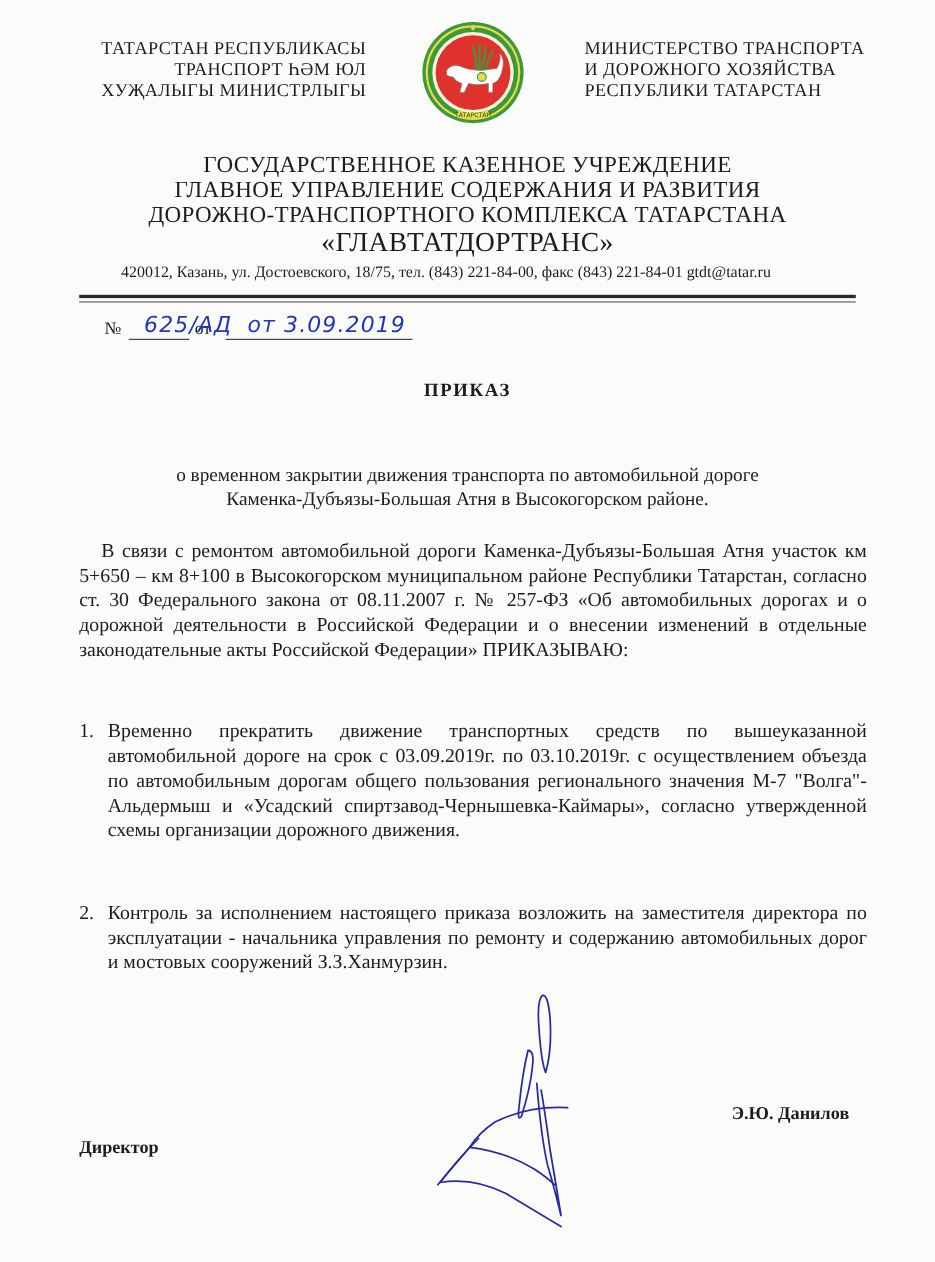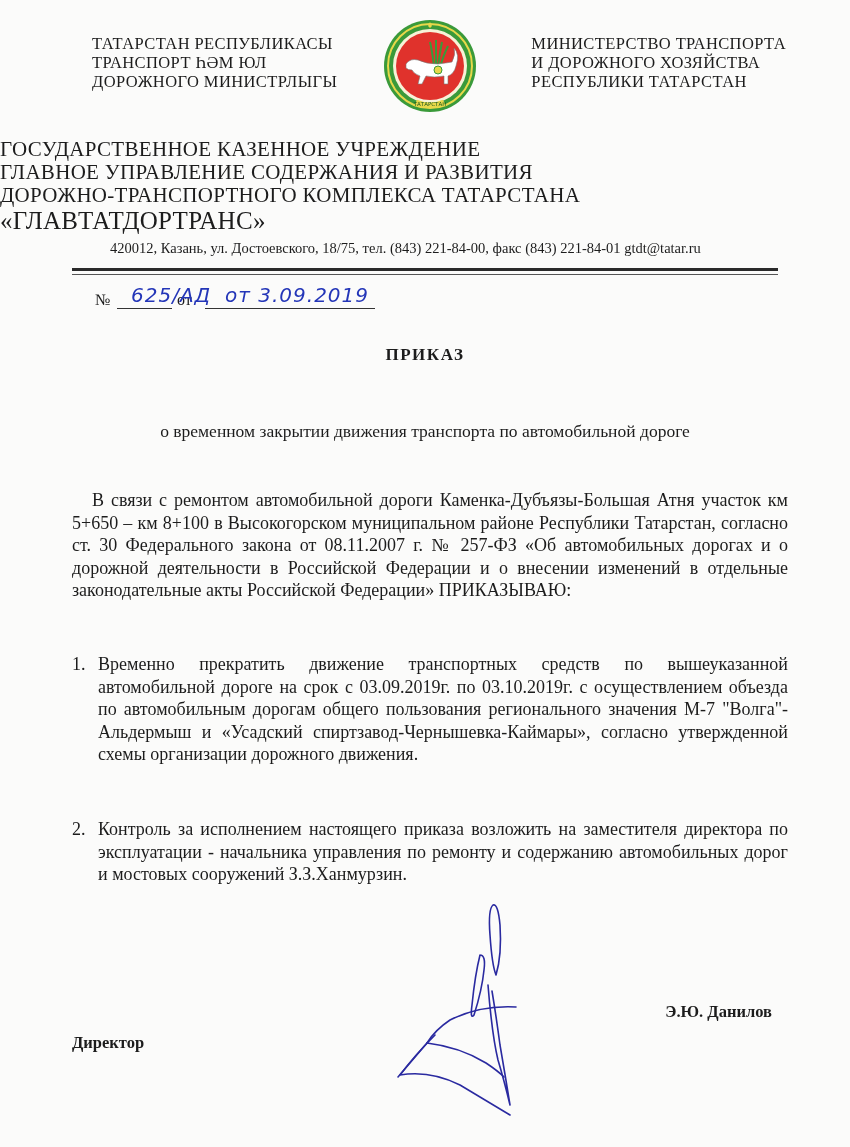--- a/index.html
+++ b/index.html
@@ -2,25 +2,25 @@
 <html><head>
 <meta charset="utf-8">
 <style>
   html, body { margin: 0; padding: 0; }
   body {
     width: 850px; height: 1147px; background: #fbfbfa; position: relative; overflow: hidden;
     font-family: "Liberation Serif", "DejaVu Serif", serif; color: #1c1c1c;
   }
   .abs { position: absolute; }
   .hdr { font-size: 16.5px; line-height: 19px; letter-spacing: 0.4px; }
-  .hdr-left { left: 92px; top: 34px; text-align: left; }
+  .hdr-left { left: 92px; top: 34px; text-align: right; }
   .hdr-right { right: 64px; top: 34px; }
   .hdr div { white-space: nowrap; }
   .emblem { left: 382px; top: 18px; width: 96px; height: 96px; }
-  .org { left: 0; width: 850px; top: 138px; }
+  .org { left: 0; width: 850px; top: 138px; text-align: center; }
   .org .l { font-size: 21px; line-height: 23px; letter-spacing: 0.3px; white-space: nowrap; }
   .org .brand { font-size: 25px; line-height: 28px; letter-spacing: 0.3px; }
   .addr { left: 110px; top: 240px; font-size: 14.5px; white-space: nowrap; }
   .rule1 { left: 72px; right: 72px; top: 268px; height: 3px; background: #2a2a2a; }
   .rule2 { left: 72px; right: 72px; top: 274px; height: 1px; background: #555; }
   .numrow { left: 95px; top: 283px; height: 32px; width: 320px; }
   .numrow .no { position: absolute; left: 0; top: 8px; font-size: 16px; }
   .numrow .ot { position: absolute; left: 82px; top: 8px; font-size: 16px; }
   .numrow .u1 { position: absolute; left: 22px; top: 25px; width: 55px; height: 1px; background: #333; }
   .numrow .u2 { position: absolute; left: 110px; top: 25px; width: 170px; height: 1px; background: #333; }
@@ -39,21 +39,21 @@
   .sign-title { left: 72px; top: 1002px; font-weight: bold; font-size: 16.5px; margin-top: 31px; }
   .sign-name { right: 78px; top: 1002px; font-weight: bold; font-size: 16.5px; }
   .signature { left: 270px; top: 895px; width: 320px; height: 240px; }
 </style>
 </head>
 <body>
 
 <div class="abs hdr hdr-left">
   <div>ТАТАРСТАН РЕСПУБЛИКАСЫ</div>
   <div>ТРАНСПОРТ ҺӘМ ЮЛ</div>
-  <div>ДОРОЖНОГО МИНИСТРЛЫГЫ</div>
+  <div>ХУҖАЛЫГЫ МИНИСТРЛЫГЫ</div>
 </div>
 
 <div class="abs emblem">
   <svg width="96" height="96" viewBox="0 0 96 96">
     <circle cx="48" cy="48" r="46" fill="#3a9a3a"></circle>
     <circle cx="48" cy="48" r="42" fill="none" stroke="#e8d84a" stroke-width="2"></circle>
     <circle cx="48" cy="48" r="37" fill="#f7f2d8"></circle>
     <circle cx="48" cy="48" r="34" fill="#e0322c"></circle>
 
     <g stroke="#3a9a3a" stroke-width="2" fill="none">
@@ -95,20 +95,21 @@
   <span class="ot">от</span>
   <span class="u2"></span>
   <span class="hand n">625/АД</span>
   <span class="hand d">от 3.09.2019</span>
 </div>
 
 <div class="abs title">ПРИКАЗ</div>
 
 <div class="abs subj">
   <div>о временном закрытии движения транспорта по автомобильной дороге</div>
+  <div>Каменка-Дубъязы-Большая Атня в Высокогорском районе.</div>
 </div>
 
 <div class="abs body para1">В связи с ремонтом автомобильной дороги Каменка-Дубъязы-Большая Атня участок км 5+650 – км 8+100 в Высокогорском муниципальном районе Республики Татарстан, согласно ст. 30 Федерального закона от 08.11.2007 г. № 257-ФЗ «Об автомобильных дорогах и о дорожной деятельности в Российской Федерации и о внесении изменений в отдельные законодательные акты Российской Федерации» ПРИКАЗЫВАЮ:</div>
 
 <div class="item item1">
   <span class="num">1.</span>
   <div class="txt">Временно прекратить движение транспортных средств по вышеуказанной автомобильной дороге на срок с 03.09.2019г. по 03.10.2019г. с осуществлением объезда по автомобильным дорогам общего пользования регионального значения М-7 "Волга"-Альдермыш и «Усадский спиртзавод-Чернышевка-Каймары», согласно утвержденной схемы организации дорожного движения.</div>
 </div>
 
 <div class="item item2">

